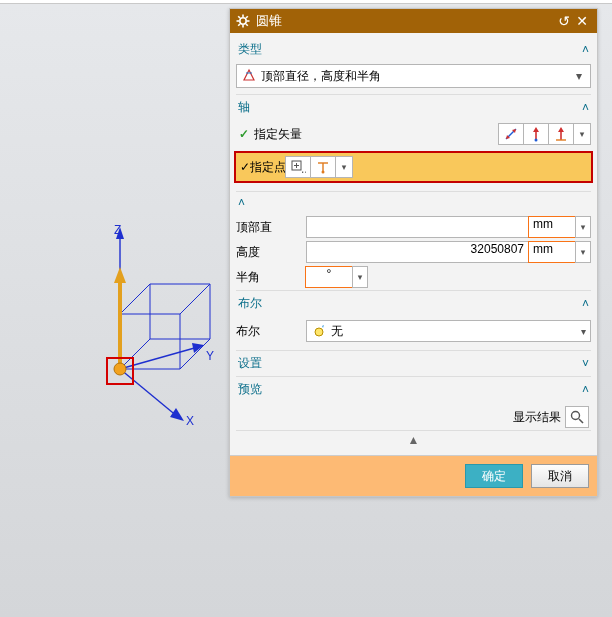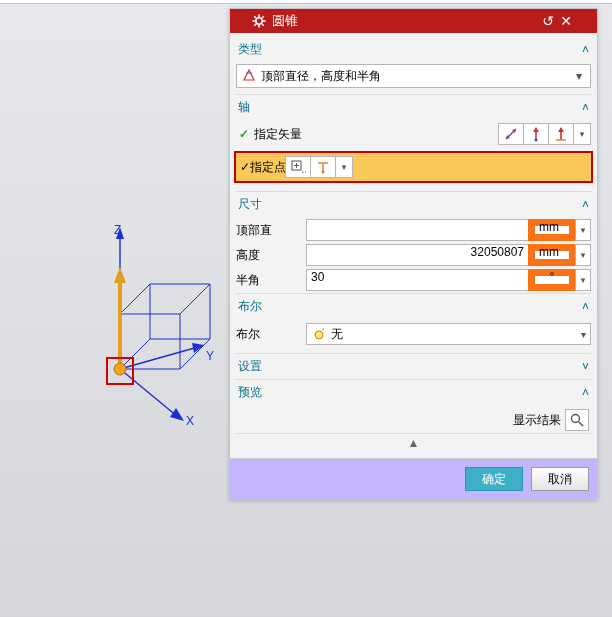--- a/index.html
+++ b/index.html
@@ -1,20 +1,20 @@
 <!DOCTYPE html>
 <html><head>
 <meta charset="utf-8">
 <style>
   * { box-sizing: border-box; font-family: "Microsoft YaHei", Arial, sans-serif; font-size: 12px; }
   body { margin:0; background:#e1e3e6; width:612px; height:617px; position:relative; overflow:hidden; }
   .topstrip { position:absolute; left:0; top:0; width:612px; height:4px; background:#fff; border-bottom:1px solid #c9c9c9;}
   .viewport { position:absolute; left:0; top:4px; width:612px; height:613px; background:linear-gradient(#e6e8eb,#d4d6d9); }
   .panel { position:absolute; left:229px; top:4px; width:369px; background:#fff; border:1px solid #c6c6c6; box-shadow:0 1px 4px rgba(0,0,0,0.2);}
-  .titlebar { background:#b91c1c; color:#fff; height:24px; display:flex; align-items:center; padding:0 22px; }
+  .titlebar { background:#a16207; color:#fff; height:24px; display:flex; align-items:center; padding:0 6px; }
   .titlebar .gear { width:14px; height:14px; margin-right:6px; display:inline-flex; align-items:center; justify-content:center;}
   .titlebar .title { flex:1; font-size:13px;}
   .titlebar .ctrl { width:18px; text-align:center; cursor:pointer; font-size:14px;}
   .body { background:#f3f3f3; padding:4px 6px 6px 6px; }
   .section-head { color:#0a6e8a; font-size:12px; display:flex; align-items:center; padding:4px 2px; border-top:1px solid #ddd;}
   .section-head:first-of-type{border-top:none;}
   .section-head .lbl{flex:1;}
   .section-head .caret{ color:#0a6e8a; font-size:12px; cursor:pointer;}
   .dropdown { background:#fff; border:1px solid #b5b5b5; height:24px; display:flex; align-items:center; padding:6px 4px; margin:2px 0 6px 0;}
   .dropdown .ico{ width:16px; text-align:center; color:#c00;}
@@ -25,30 +25,30 @@
   .row .label{ flex:1; padding-left:2px;}
   .iconcells { display:flex; }
   .iconbtn { width:26px; height:22px; border:1px solid #b5b5b5; background:#fff; display:flex; align-items:center; justify-content:center; margin-left:-1px; cursor:pointer;}
   .iconbtn.narrow{width:18px;}
   .hl-row { background:#f9c85b; border:2px solid #c40000; padding:3px 4px; margin:4px -2px 8px -2px;}
   .hl-row .inner{ display:flex; align-items:center;}
   .hl-row .iconbtn{ background:#fff;}
   .valrow { display:flex; align-items:center; height:24px; margin:1px 0;}
   .valrow .lab{ width:70px;}
   .valrow .field{ flex:1; height:22px; border:1px solid #b5b5b5; background:#fff; display:flex; align-items:flex-start; padding:0 4px;}
-  .valrow .unit{ width:48px; height:22px; border:7px solid #f97316; background:#fff; display:flex; align-items:flex-end; padding:0 4px; margin-left:-1px;}
+  .valrow .unit{ width:48px; height:22px; border:1px solid #f97316; background:#fff; display:flex; align-items:flex-start; padding:0 4px; margin-left:-1px;}
   .valrow .arr{ width:16px; height:22px; border:1px solid #b5b5b5; background:#fff; display:flex; align-items:center; justify-content:center; margin-left:-1px; cursor:pointer;}
   .boolrow { display:flex; align-items:center; height:26px; margin:2px 0 6px 0;}
   .boolrow .lab{ width:70px;}
   .boolrow .sel{ flex:1; height:22px; border:1px solid #b5b5b5; background:#fff; display:flex; align-items:center; padding:0 4px;}
   .previewrow{ display:flex; justify-content:flex-end; align-items:center; padding:4px 2px 2px 2px;}
   .previewrow .txt{margin-right:4px;}
   .magbtn{ width:24px; height:22px; border:1px solid #b5b5b5; background:#fff; display:flex; align-items:center; justify-content:center; cursor:pointer;}
   .collapser{ text-align:center; color:#666; padding:2px 0; border-top:1px solid #ddd; cursor:pointer;}
-  .footer{ background:#c4b5fd; padding:8px; display:flex; justify-content:flex-end; gap:8px; border-top:1px solid #ccc;}
+  .footer{ background:#fdba74; padding:8px; display:flex; justify-content:flex-end; gap:8px; border-top:1px solid #ccc;}
   .btn{ height:24px; min-width:58px; border:1px solid #9a9a9a; background:linear-gradient(#fdfdfd,#e5e5e5); display:flex; align-items:center; justify-content:center; cursor:pointer;}
   .btn.primary{ background:#3cb0c4; color:#fff; border-color:#2a98ab;}
   
   .wm{ position:absolute; left:275px; top:260px; pointer-events:none; text-align:left;}
   .wm .big{ font-size:28px; font-weight:900; color:#1f8dd6; letter-spacing:1px; line-height:1;}
   .wm .big .accent{ color:#22a04a;}
   .wm .sm{ font-size:11px; color:#1f8dd6; letter-spacing:1px; }
   
   .scene{ position:absolute; left:70px; top:215px; width:180px; height:200px; }
   .scene svg{ position:absolute; left:0; top:0;}
@@ -193,21 +193,20 @@
                 </svg>
               </div>
             <div class="iconbtn narrow">
                 <span style="font-size:9px;color:#555">▾</span>
               </div>
           </div>
         </div>
       </div>
 
       <div class="section-head">
-        <span class="lbl">尺寸</span>
         <span class="caret">˄</span>
       </div>
       <div class="valrow">
         <span class="lab">顶部直</span>
         <div class="field">
             <span></span>
           </div>
         <div class="unit">
             <span>mm</span>
           </div>
@@ -222,23 +221,20 @@
           </div>
         <div class="unit">
             <span>mm</span>
           </div>
         <div class="arr">
             <span style="font-size:9px;color:#555">▾</span>
           </div>
       </div>
       <div class="valrow">
         <span class="lab">半角</span>
-        <div class="field">
-            <span>30</span>
-          </div>
         <div class="unit" style="justify-content:center;">
             <span>°</span>
           </div>
         <div class="arr">
             <span style="font-size:9px;color:#555">▾</span>
           </div>
       </div>
 
       <div class="section-head">
         <span class="lbl">布尔</span>

